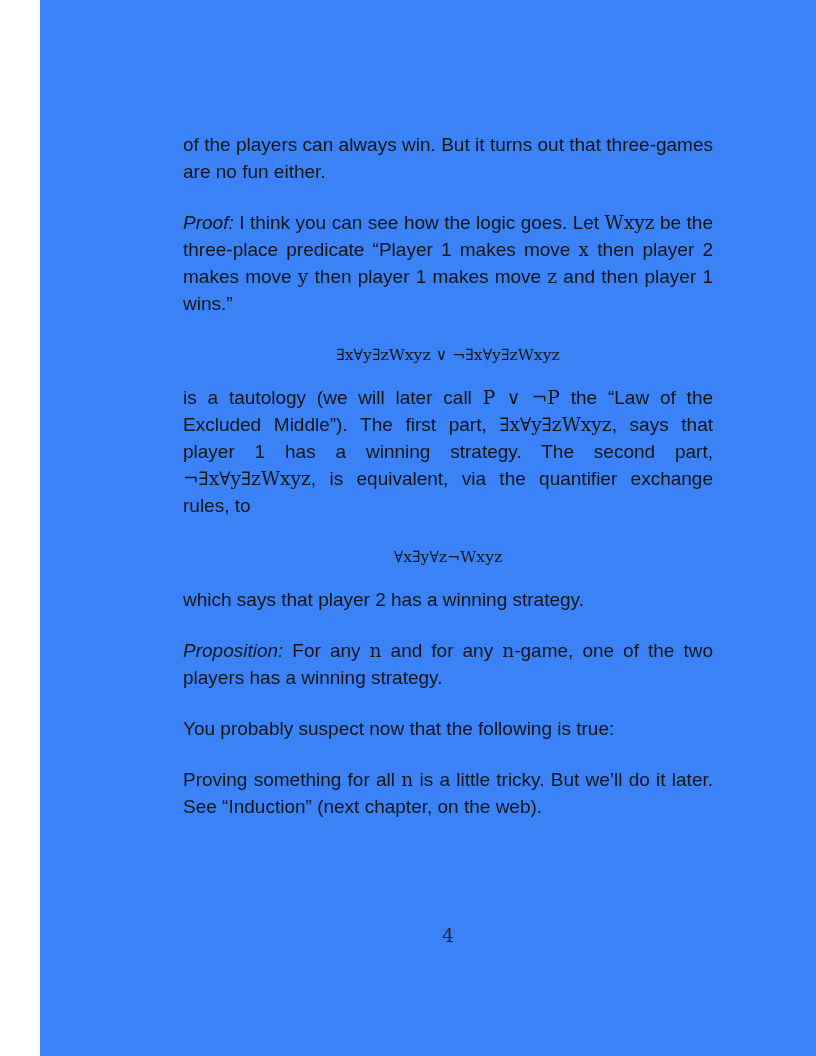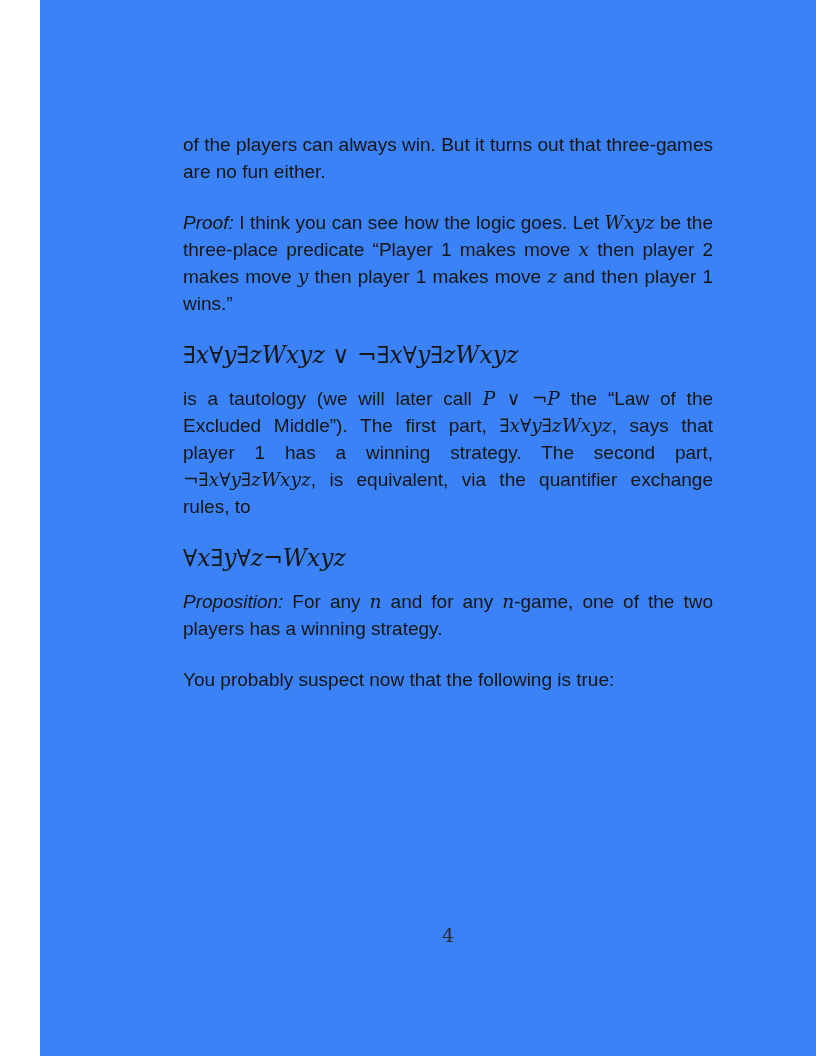--- a/index.html
+++ b/index.html
@@ -24,26 +24,27 @@
     width: 530px;
     font-size: 19px;
     line-height: 27px;
     text-align: justify;
   }
   .para {
     margin: 0 0 24px 0;
   }
   .formula {
     margin: 10px 0 16px 0;
-    font-size: 24px;
+    text-align: center;
+    font-size: 16px;
     line-height: 27px;
   }
   .run-body { font-family: "Liberation Sans", sans-serif; }
   .run-it   { font-family: "Liberation Sans", sans-serif; font-style: italic; }
-  .run-var  { font-family: "DejaVu Serif", serif; font-style: italic; font-size: 0.98em; }
+  .run-var  { font-family: "DejaVu Serif", serif; font-size: 0.98em; }
   .run-sym  { font-family: "DejaVu Serif", serif; font-size: 0.98em; }
   .pagenum {
     position: absolute;
     left: 0;
     right: 0;
     top: 924px;
     text-align: center;
     font-family: "DejaVu Serif", serif;
     font-size: 19px;
     color: #2a2a2a;
@@ -52,17 +53,19 @@
 </head>
 <body>
 
 <div class="page">
   <div class="textblock">
     <p class="para"><span class="run-body">of the players can always win. But it turns out that three-games are no fun either.</span></p>
     <p class="para"><span class="run-it">Proof:</span><span class="run-body"> I think you can see how the logic goes. Let </span><span class="run-var">Wxyz</span><span class="run-body"> be the three-place predicate “Player 1 makes move </span><span class="run-var">x</span><span class="run-body"> then player 2 makes move </span><span class="run-var">y</span><span class="run-body"> then player 1 makes move </span><span class="run-var">z</span><span class="run-body"> and then player 1 wins.”</span></p>
     <div class="formula"><span class="run-sym">∃</span><span class="run-var">x</span><span class="run-sym">∀</span><span class="run-var">y</span><span class="run-sym">∃</span><span class="run-var">z</span><span class="run-var">Wxyz</span><span class="run-sym"> ∨ ¬∃</span><span class="run-var">x</span><span class="run-sym">∀</span><span class="run-var">y</span><span class="run-sym">∃</span><span class="run-var">z</span><span class="run-var">Wxyz</span></div>
     <p class="para"><span class="run-body">is a tautology (we will later call </span><span class="run-var">P</span><span class="run-sym"> ∨ ¬</span><span class="run-var">P</span><span class="run-body"> the “Law of the Excluded Middle”).  The first part, </span><span class="run-sym">∃</span><span class="run-var">x</span><span class="run-sym">∀</span><span class="run-var">y</span><span class="run-sym">∃</span><span class="run-var">z</span><span class="run-var">Wxyz</span><span class="run-body">, says that player 1 has a winning strategy.  The second part, </span><span class="run-sym">¬∃</span><span class="run-var">x</span><span class="run-sym">∀</span><span class="run-var">y</span><span class="run-sym">∃</span><span class="run-var">z</span><span class="run-var">Wxyz</span><span class="run-body">, is equivalent, via the quantifier exchange rules, to</span></p>
     <div class="formula"><span class="run-sym">∀</span><span class="run-var">x</span><span class="run-sym">∃</span><span class="run-var">y</span><span class="run-sym">∀</span><span class="run-var">z</span><span class="run-sym">¬</span><span class="run-var">Wxyz</span></div>
+    <p class="para"><span class="run-body">which says that player 2 has a winning strategy.</span></p>
     <p class="para"><span class="run-it">Proposition:</span><span class="run-body"> For any </span><span class="run-var">n</span><span class="run-body"> and for any </span><span class="run-var">n</span><span class="run-body">-game, one of the two players has a winning strategy.</span></p>
     <p class="para"><span class="run-body">You probably suspect now that the following is true:</span></p>
+    <p class="para"><span class="run-body">Proving something for all </span><span class="run-var">n</span><span class="run-body"> is a little tricky. But we’ll do it later. See “Induction” (next chapter, on the web).</span></p>
   </div>
   <div class="pagenum">4</div>
 </div>
 
 </body></html>

